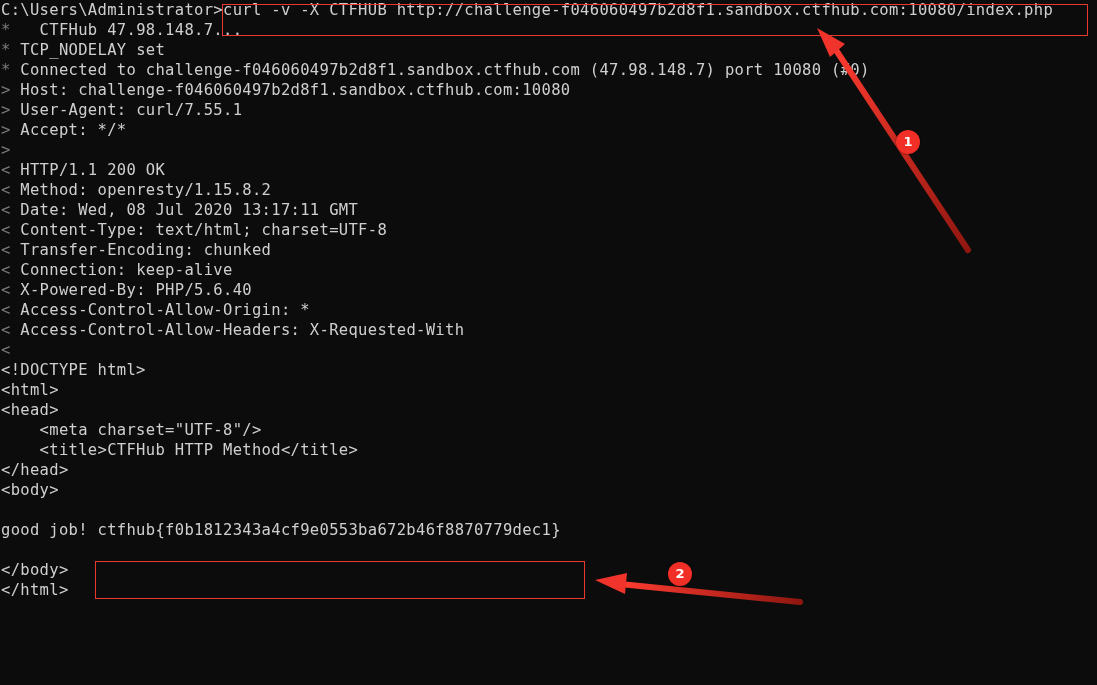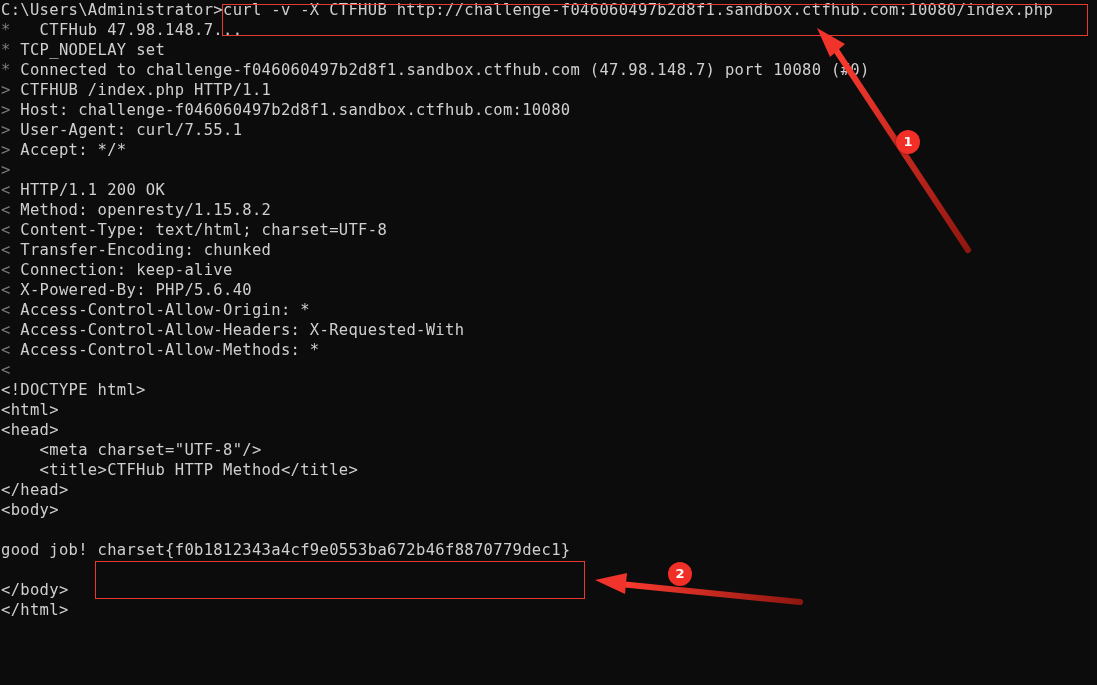--- a/index.html
+++ b/index.html
@@ -72,44 +72,43 @@
 </head>
 <body>
 
 <div id="screen">
 
   <div id="console">
       <div class="line"><span class="pfx"></span><span class="txt">C:\Users\Administrator&gt;curl -v -X CTFHUB http://challenge-f046060497b2d8f1.sandbox.ctfhub.com:10080/index.php</span></div>
       <div class="line"><span class="pfx">*</span><span class="txt">   CTFHub 47.98.148.7...</span></div>
       <div class="line"><span class="pfx">*</span><span class="txt"> TCP_NODELAY set</span></div>
       <div class="line"><span class="pfx">*</span><span class="txt"> Connected to challenge-f046060497b2d8f1.sandbox.ctfhub.com (47.98.148.7) port 10080 (#0)</span></div>
-      <div class="line"><span class="pfx">&gt;</span><span class="txt"> CTFHUB /index.php HTTP/1.1</span></div>
       <div class="line"><span class="pfx">&gt;</span><span class="txt"> Host: challenge-f046060497b2d8f1.sandbox.ctfhub.com:10080</span></div>
       <div class="line"><span class="pfx">&gt;</span><span class="txt"> User-Agent: curl/7.55.1</span></div>
       <div class="line"><span class="pfx">&gt;</span><span class="txt"> Accept: */*</span></div>
       <div class="line"><span class="pfx">&gt;</span><span class="txt"></span></div>
       <div class="line"><span class="pfx">&lt;</span><span class="txt"> HTTP/1.1 200 OK</span></div>
       <div class="line"><span class="pfx">&lt;</span><span class="txt"> Method: openresty/1.15.8.2</span></div>
+      <div class="line"><span class="pfx">&lt;</span><span class="txt"> Date: Wed, 08 Jul 2020 13:17:11 GMT</span></div>
       <div class="line"><span class="pfx">&lt;</span><span class="txt"> Content-Type: text/html; charset=UTF-8</span></div>
       <div class="line"><span class="pfx">&lt;</span><span class="txt"> Transfer-Encoding: chunked</span></div>
       <div class="line"><span class="pfx">&lt;</span><span class="txt"> Connection: keep-alive</span></div>
       <div class="line"><span class="pfx">&lt;</span><span class="txt"> X-Powered-By: PHP/5.6.40</span></div>
       <div class="line"><span class="pfx">&lt;</span><span class="txt"> Access-Control-Allow-Origin: *</span></div>
       <div class="line"><span class="pfx">&lt;</span><span class="txt"> Access-Control-Allow-Headers: X-Requested-With</span></div>
-      <div class="line"><span class="pfx">&lt;</span><span class="txt"> Access-Control-Allow-Methods: *</span></div>
       <div class="line"><span class="pfx">&lt;</span><span class="txt"></span></div>
       <div class="line"><span class="pfx"></span><span class="txt">&lt;!DOCTYPE html&gt;</span></div>
       <div class="line"><span class="pfx"></span><span class="txt">&lt;html&gt;</span></div>
       <div class="line"><span class="pfx"></span><span class="txt">&lt;head&gt;</span></div>
       <div class="line"><span class="pfx"></span><span class="txt">    &lt;meta charset="UTF-8"/&gt;</span></div>
       <div class="line"><span class="pfx"></span><span class="txt">    &lt;title&gt;CTFHub HTTP Method&lt;/title&gt;</span></div>
       <div class="line"><span class="pfx"></span><span class="txt">&lt;/head&gt;</span></div>
       <div class="line"><span class="pfx"></span><span class="txt">&lt;body&gt;</span></div>
       <div class="line"><span class="pfx"></span><span class="txt"></span></div>
-      <div class="line"><span class="pfx"></span><span class="txt">good job! charset{f0b1812343a4cf9e0553ba672b46f8870779dec1}</span></div>
+      <div class="line"><span class="pfx"></span><span class="txt">good job! ctfhub{f0b1812343a4cf9e0553ba672b46f8870779dec1}</span></div>
       <div class="line"><span class="pfx"></span><span class="txt"></span></div>
       <div class="line"><span class="pfx"></span><span class="txt">&lt;/body&gt;</span></div>
       <div class="line"><span class="pfx"></span><span class="txt">&lt;/html&gt;</span></div>
     </div>
 
   <div class="redbox" id="cmd-box"></div>
   <div class="redbox" id="flag-box"></div>
 
   <svg class="arrow-svg" viewBox="0 0 1097 685">
     <defs>

